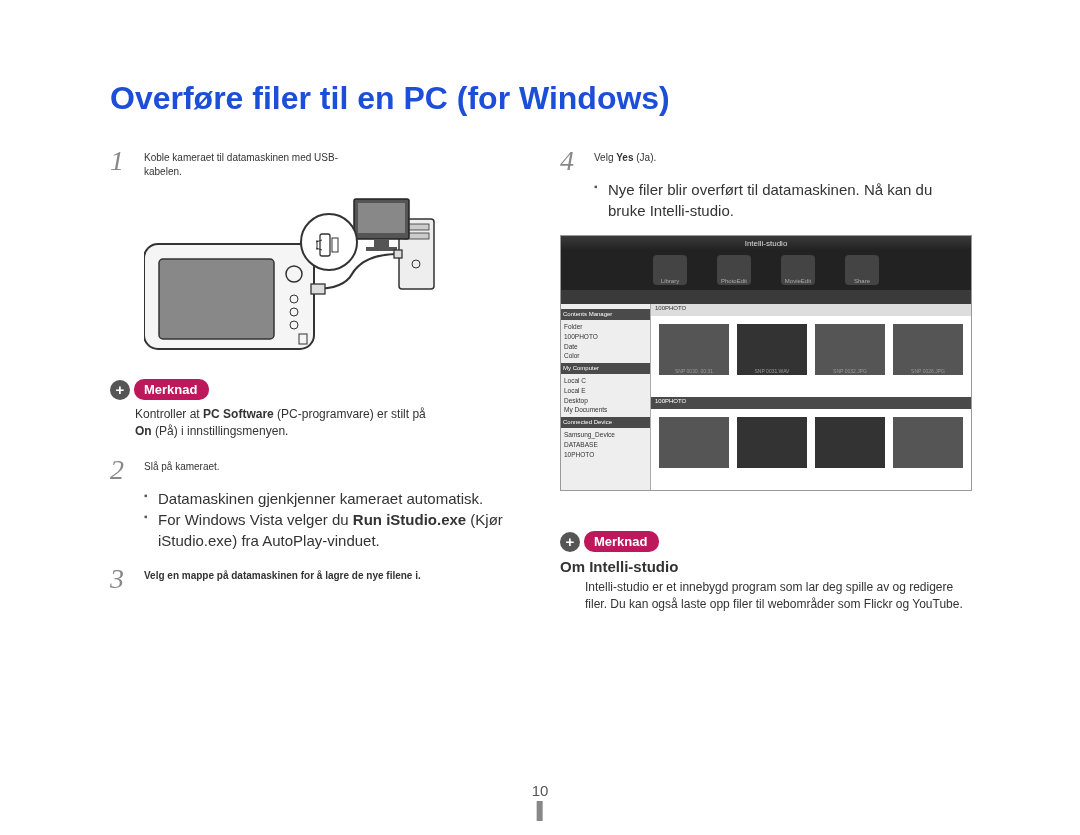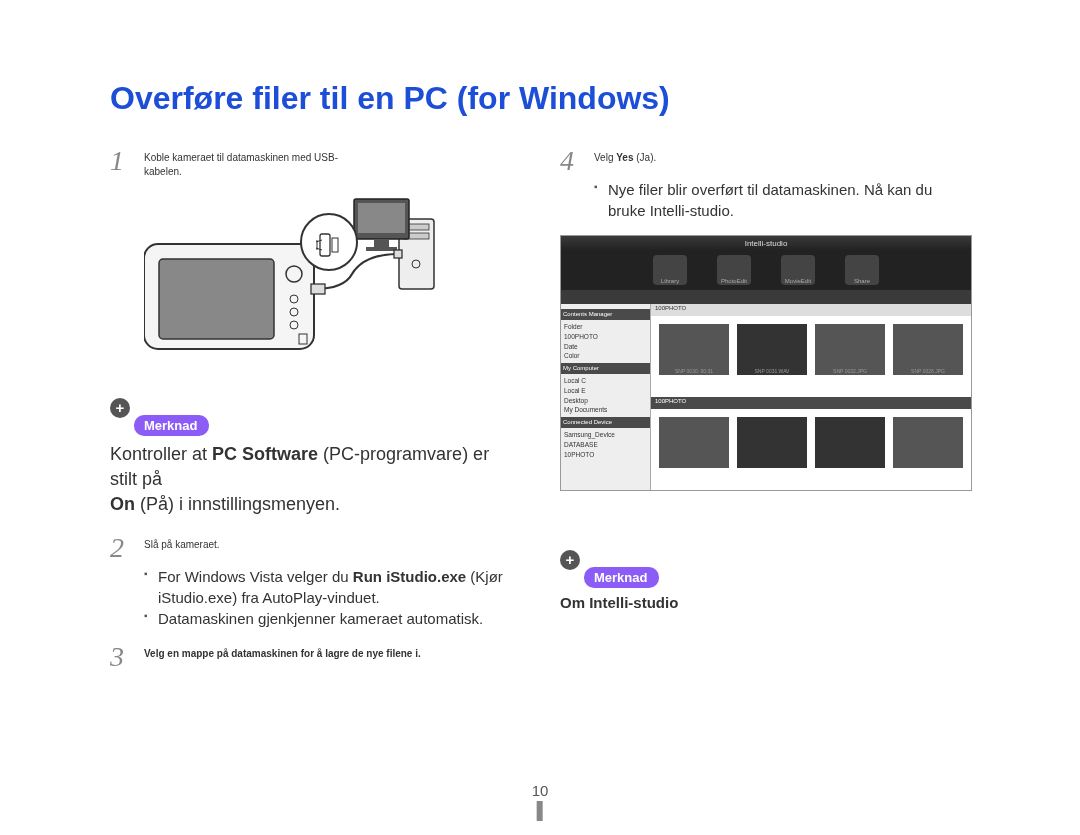--- a/index.html
+++ b/index.html
@@ -86,32 +86,32 @@
     background: #555;
     color: #fff;
     font-weight: bold;
     font-size: 15px;
     display: inline-flex;
     align-items: center;
     justify-content: center;
     margin-right: 4px;
   }
   .note-badge .label {
-    background: #8b5cf6;
+    background: #be185d;
     color: #fff;
     font-size: 13px;
     font-weight: bold;
     padding: 3px 12px 3px 10px;
     border-radius: 10px;
-    margin-top: 36px;
   }
   .note-text {
-    font-size: 18px;
+    font-size: 12px;
     line-height: 1.4;
     margin-bottom: 16px;
+    margin-left: 25px;
   }
   .subhead {
     font-size: 15px;
     font-weight: bold;
     margin-bottom: 4px;
   }
   .illustration {
     margin: 16px 0 10px 34px;
     height: 165px;
     position: relative;
@@ -302,24 +302,24 @@
       </div>
       <div class="note-text">
         <span>Kontroller at </span><span class="b">PC Software</span><span> (PC-programvare) er stilt på </span><br><span class="b">On</span><span> (På) i innstillingsmenyen.</span>
       </div>
 
       <div class="step">
         <div class="step-num">2</div>
         <div class="step-body">Slå på kameraet.</div>
       </div>
       <ul class="bullets">
+        <li>Datamaskinen gjenkjenner kameraet automatisk.</li>
         <li>
           <span>For Windows Vista velger du </span><span class="b">Run iStudio.exe</span><span> (Kjør iStudio.exe) fra AutoPlay-vinduet.</span>
         </li>
-        <li>Datamaskinen gjenkjenner kameraet automatisk.</li>
       </ul>
 
       <div class="step">
         <div class="step-num">3</div>
         <div class="step-body b">Velg en mappe på datamaskinen for å lagre de nye filene i.</div>
       </div>
 
     </div>
 
     <div class="col">
@@ -378,20 +378,21 @@
             </div>
           </div>
         </div>
       </div>
 
       <div class="note-badge">
         <span class="plus">+</span>
         <span class="label">Merknad</span>
       </div>
       <div class="subhead">Om Intelli-studio</div>
+      <div class="note-text">Intelli-studio er et innebygd program som lar deg spille av og redigere filer. Du kan også laste opp filer til webområder som Flickr og YouTube.</div>
 
     </div>
   </div>
 
   <div class="page-number">
     <span>10</span>
     <span class="bar"></span>
   </div>
 </div>
 

